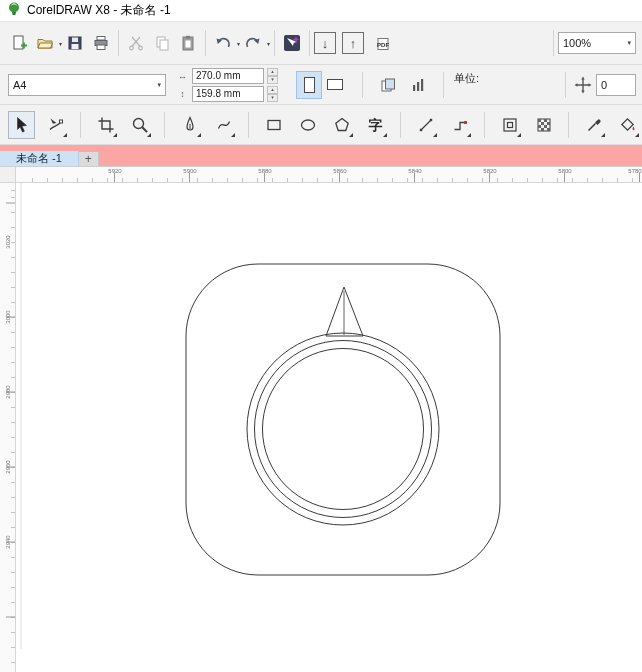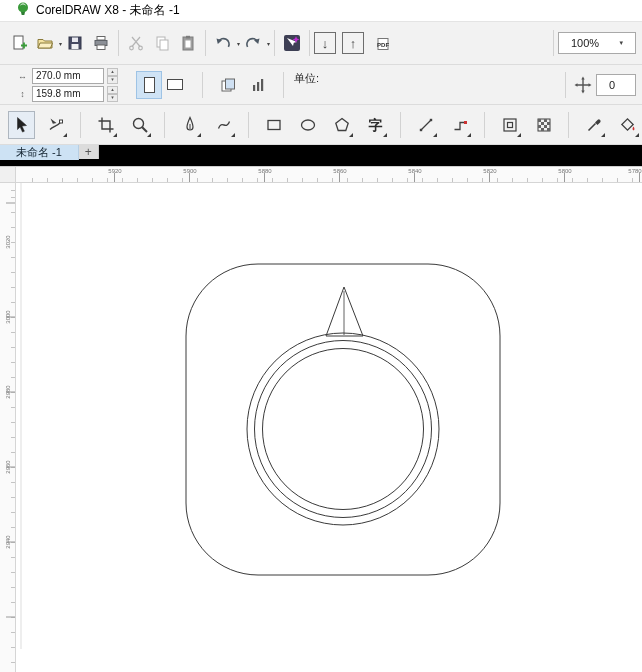--- a/index.html
+++ b/index.html
@@ -1,35 +1,35 @@
 <!DOCTYPE html>
 <html><head>
 <meta charset="utf-8">
 <style>
   *{box-sizing:border-box;margin:0;padding:0}
   body{width:642px;height:672px;overflow:hidden;background:#fff;
        font-family:"Liberation Sans","DejaVu Sans",sans-serif;font-size:12px;color:#1a1a1a}
   .window{width:642px;height:672px;display:flex;flex-direction:column;background:#f2f2f2}
 
   
-  .titlebar{height:22px;background:#ffffff;display:flex;align-items:center;padding:0 15px;gap:5px;border-bottom:1px solid #e4e4e4;flex:0 0 auto}
+  .titlebar{height:22px;background:#ffffff;display:flex;align-items:center;padding:0 6px;gap:5px;border-bottom:1px solid #e4e4e4;flex:0 0 auto}
   .titlebar .title{font-size:12px;color:#000}
 
   
   .menubar{height:23px;background:#f5f5f5;display:flex;align-items:center;padding:0 6px;gap:2px;border-bottom:1px solid #e0e0e0;flex:0 0 auto;white-space:nowrap}
   .menu-item{padding:2px 7px;font-size:12px;color:#222;cursor:default}
 
   
   .stdbar{height:43px;background:#f2f2f2;display:flex;align-items:center;padding:0 6px;border-bottom:1px solid #dcdcdc;flex:0 0 auto}
   .propbar{height:40px;background:#f2f2f2;display:flex;align-items:center;padding:0 6px;border-bottom:1px solid #dcdcdc;flex:0 0 auto}
   .toolbox{height:40px;background:#f2f2f2;display:flex;align-items:center;padding:0 8px;gap:7px;border-bottom:1px solid #dcdcdc;flex:0 0 auto}
   .sep{width:1px;height:26px;background:#d2d2d2;margin:0 4px;flex:0 0 auto}
   .tb{width:26px;height:26px;display:flex;align-items:center;justify-content:center;position:relative;flex:0 0 auto;border:1px solid transparent}
   .caret{font-size:6px;color:#444;margin-left:1px;flex:0 0 auto}
-  .combo{height:22px;background:#fff;border:1px solid #a9a9a9;display:flex;align-items:center;justify-content:space-between;padding:0 12px;font-size:11px}
+  .combo{height:22px;background:#fff;border:1px solid #a9a9a9;display:flex;align-items:center;justify-content:space-between;padding:0 4px;font-size:11px}
   .combo .caret{font-size:7px}
 
   
   .sizeblock{display:flex;flex-direction:column;gap:2px;margin-left:10px}
   .sizerow{display:flex;align-items:center;gap:3px;height:16px}
   .dimicon{font-size:9px;color:#666;width:13px;text-align:center}
   .dimbox{width:72px;height:16px;background:#fff;border:1px solid #a9a9a9;font-size:10px;padding:0 3px;display:flex;align-items:center}
   .spin{display:flex;flex-direction:column;width:11px}
   .spin span{font-size:5px;line-height:5px;color:#555;text-align:center;border:1px solid #c2c2c2;background:#ededed;height:8px;display:flex;align-items:center;justify-content:center}
 
@@ -40,21 +40,21 @@
 
   .unitlabel{font-size:11px;color:#222;margin:0 4px 12px 6px}
 
   
   .tool{width:27px;height:28px;display:flex;align-items:center;justify-content:center;position:relative;border:1px solid transparent;flex:0 0 auto}
   .tool.pressed{background:#e6edf5;border-color:#aeb6bf}
   .tool.dd::after{content:"";position:absolute;right:1px;bottom:1px;width:0;height:0;border-left:4px solid transparent;border-bottom:4px solid #3c3c3c}
   .ttxt{font-size:14px;font-weight:bold;color:#2b2b2b;line-height:1}
 
   
-  .tabbar{height:22px;background:#000000;display:flex;align-items:flex-start;border-bottom:1px solid #cfcfcf;flex:0 0 auto}
+  .tabbar{height:22px;background:#fca5a5;display:flex;align-items:flex-end;border-bottom:1px solid #cfcfcf;flex:0 0 auto}
   .tab{padding:0 16px;display:flex;align-items:center;font-size:11px;background:#cde2f4;border-right:1px solid #b7cfe4;color:#12222f}
   .tab-plus{width:20px;display:flex;align-items:center;justify-content:center;background:#dcdcdc;border-right:1px solid #c6c6c6;color:#555;font-size:12px}
 
   
   .hruler{height:16px;display:flex;flex:0 0 auto;background:#fafafa;border-bottom:1px solid #d5d5d5}
   .corner{width:16px;height:100%;background:#f0f0f0;border-right:1px solid #d5d5d5;flex:0 0 auto}
   .hruler-track{position:relative;flex:1;height:100%;
     background-image:
       repeating-linear-gradient(to right, transparent 0, transparent 74px, #9a9a9a 74px, #9a9a9a 75px),
       repeating-linear-gradient(to right, transparent 0, transparent 6.8px, #c4c4c4 6.8px, #c4c4c4 7.5px);
@@ -181,20 +181,24 @@
       <span style="font-size:6px;font-weight:bold;color:#333;margin-top:-8px">PDF</span>
     </span>
     <span class="sep" style="margin-left:auto"></span>
     <span class="combo" style="width:78px">
       <span>100%</span>
       <span class="caret">▾</span>
     </span>
   </div>
 
   <div class="propbar">
+    <span class="combo" style="width:158px;margin-left:2px">
+      <span>A4</span>
+      <span class="caret">▾</span>
+    </span>
     <div class="sizeblock">
       <div class="sizerow">
         <span class="dimicon">↔</span>
         <span class="dimbox">
             <span>270.0 mm</span>
           </span>
         <span class="spin">
           <span>▴</span>
           <span>▾</span>
         </span>

